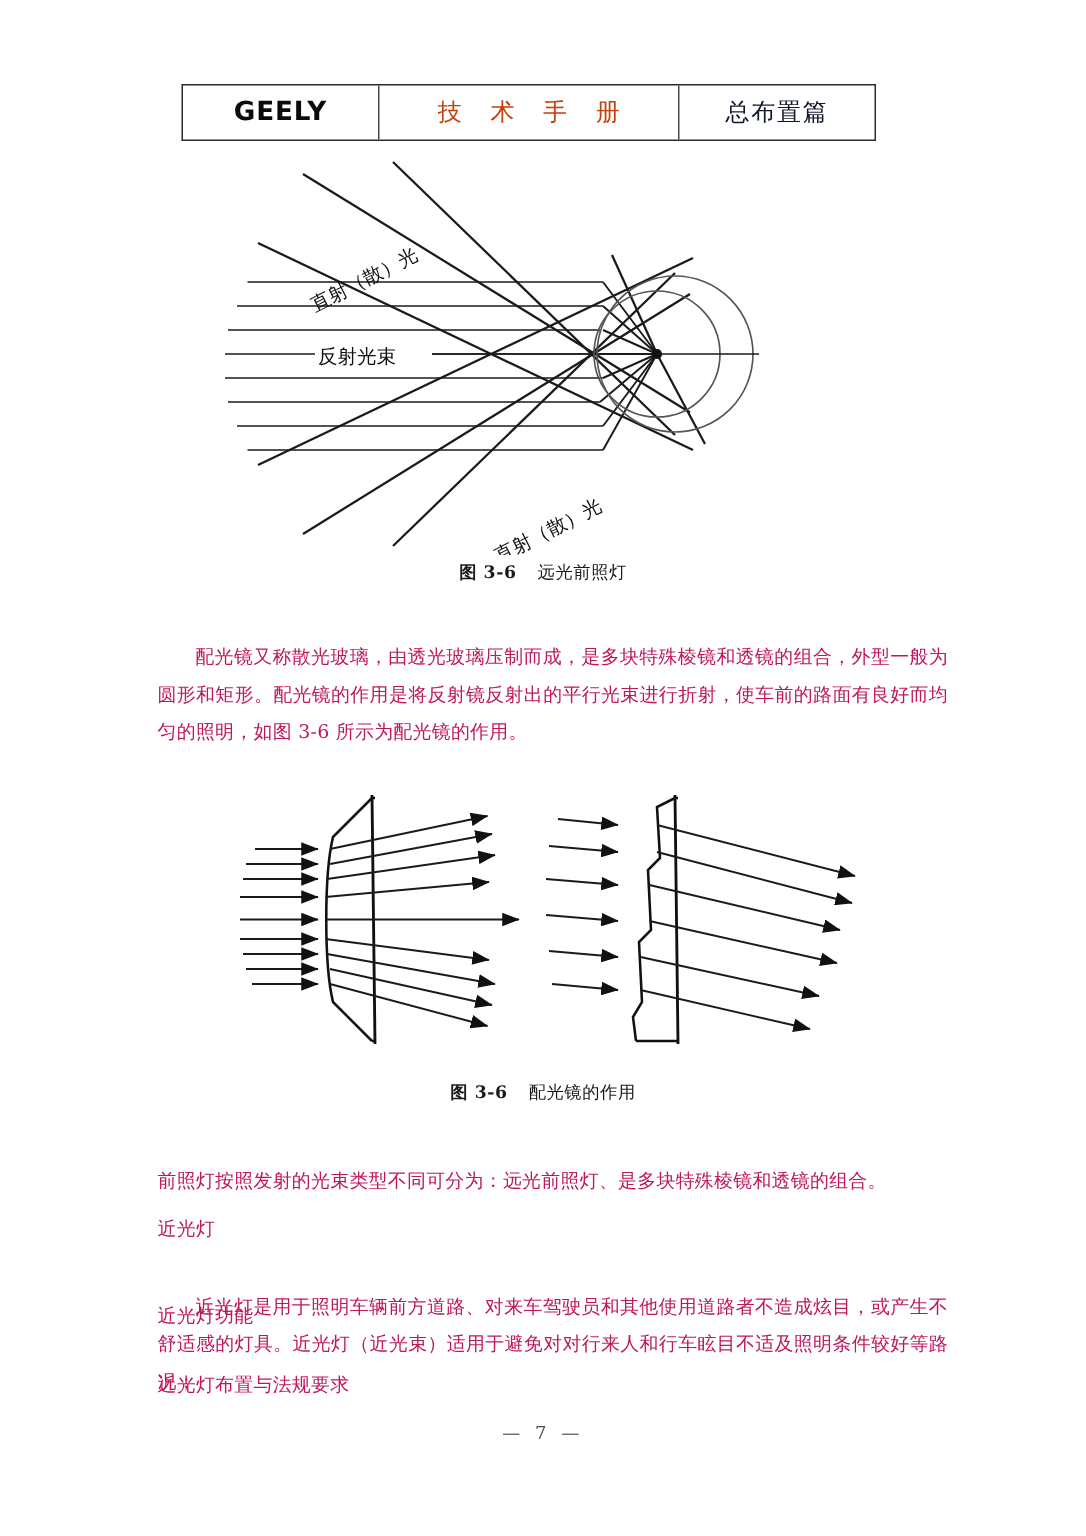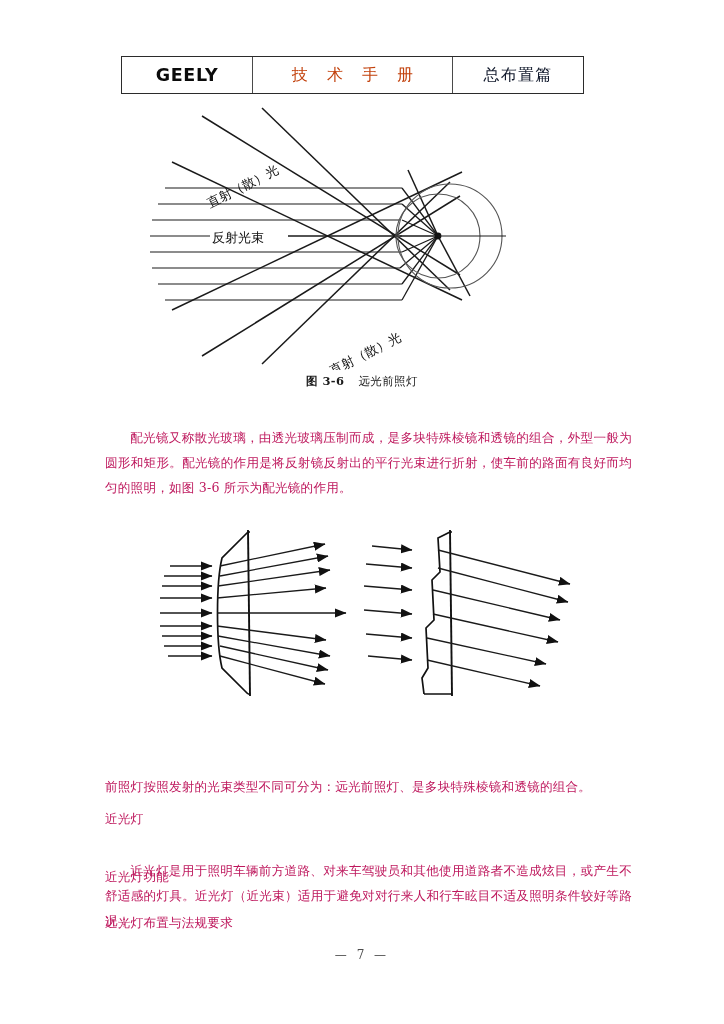--- a/index.html
+++ b/index.html
@@ -238,20 +238,23 @@
           <line x1="288" y1="40" x2="418" y2="74"></line>
           <line x1="283" y1="62" x2="410" y2="92"></line>
           <line x1="283" y1="86" x2="408" y2="114"></line>
           <line x1="277" y1="110" x2="396" y2="136"></line>
           <line x1="277" y1="132" x2="390" y2="158"></line>
         </g>
       </g>
     </svg>
   </div>
 
+  <div class="caption" style="top:721px">
+    <b>图 3-6</b><span class="gap"></span><span>配光镜的作用</span>
+  </div>
 
   <div class="para" style="top:774px">前照灯按照发射的光束类型不同可分为：远光前照灯、是多块特殊棱镜和透镜的组合。</div>
   <div class="para" style="top:806px">近光灯</div>
   <div class="para" style="top:864px">近光灯功能</div>
   <div class="para indent" style="top:858px">近光灯是用于照明车辆前方道路、对来车驾驶员和其他使用道路者不造成炫目，或产生不舒适感的灯具。近光灯（近光束）适用于避免对对行来人和行车眩目不适及照明条件较好等路况；</div>
   <div class="para" style="top:910px">近光灯布置与法规要求</div>
 
   <div class="footer">— 7 —</div>
 
 </div>

